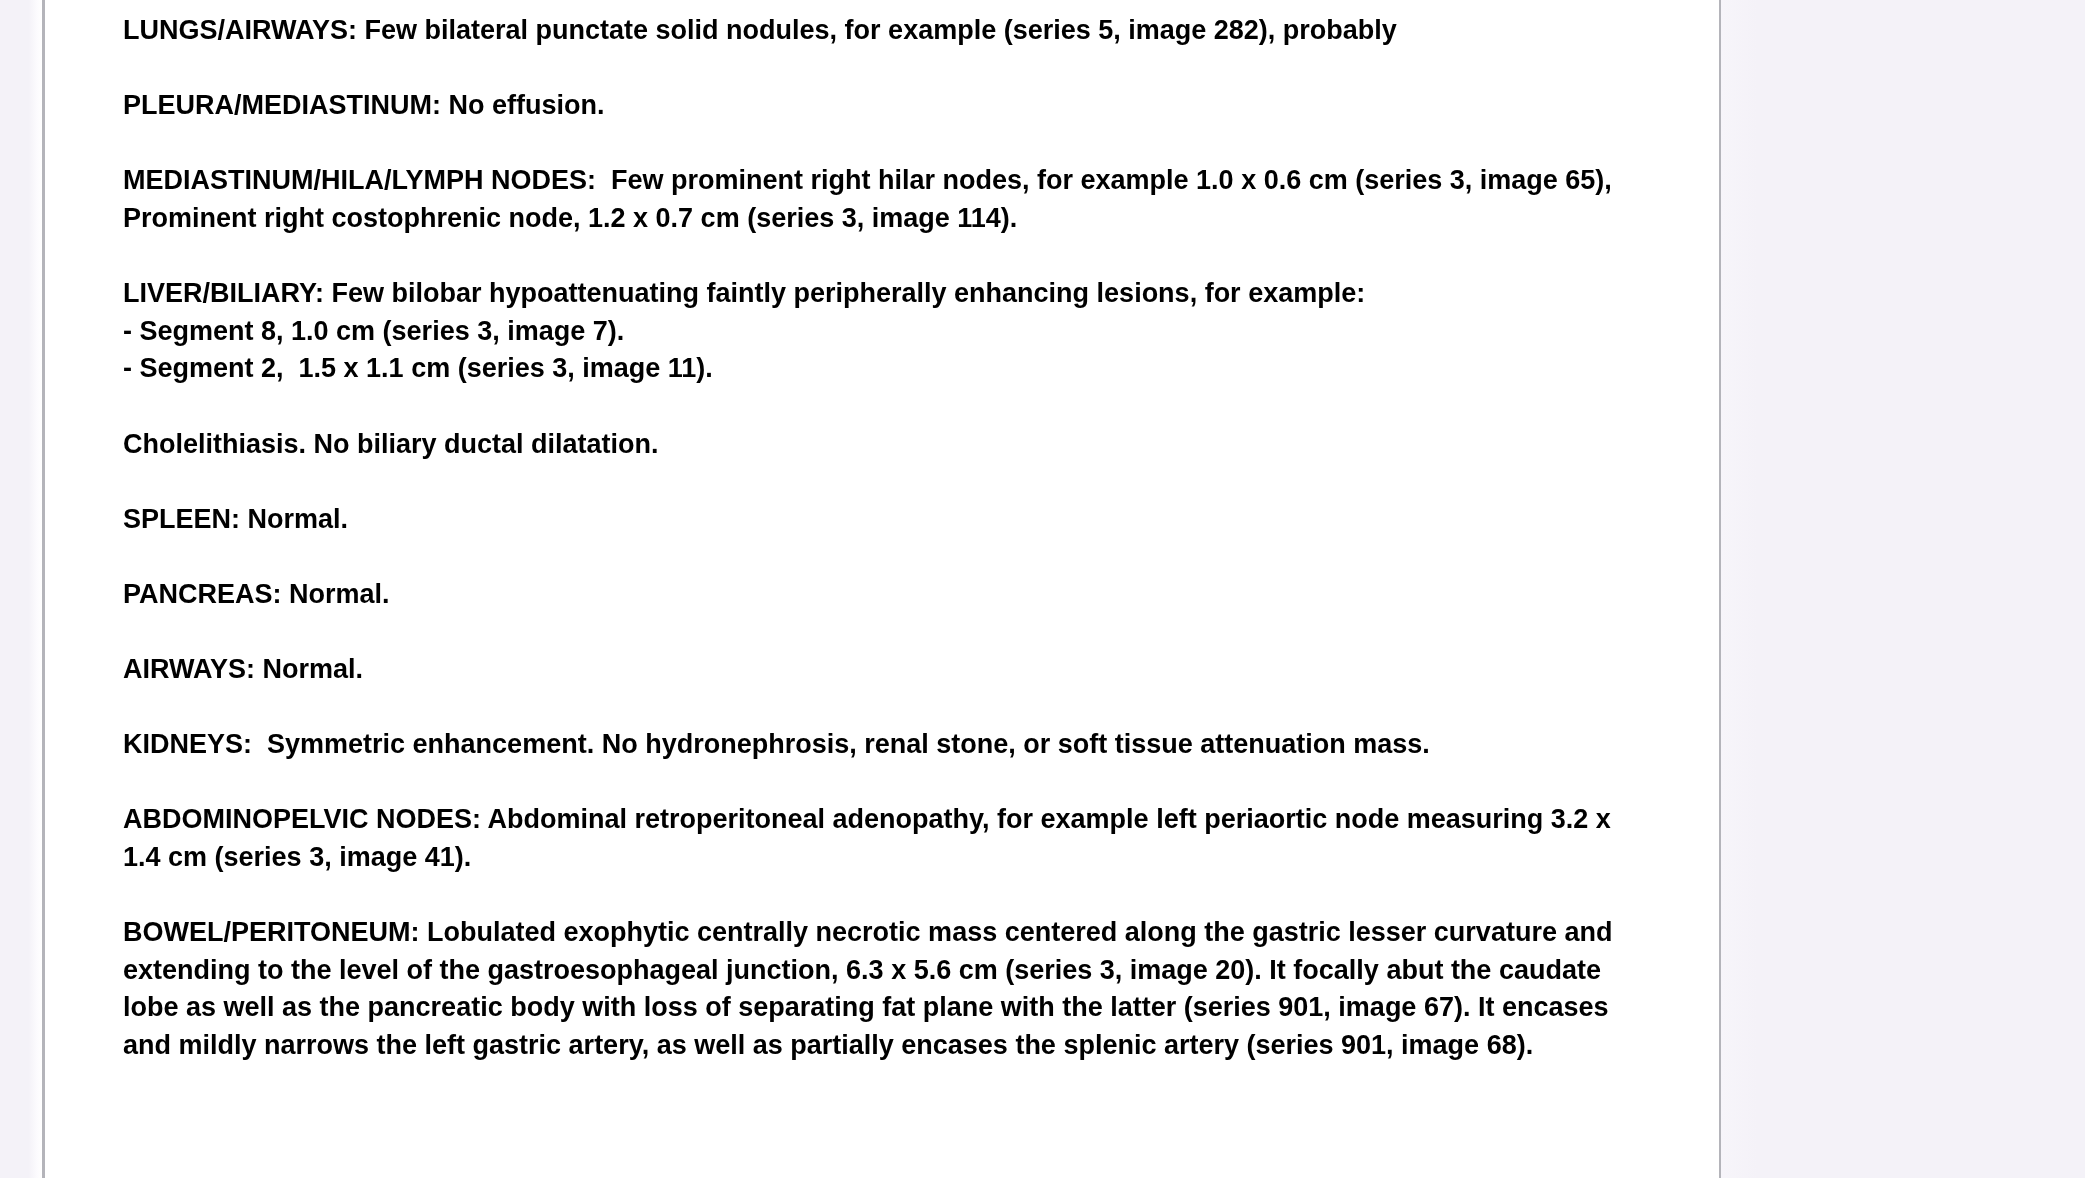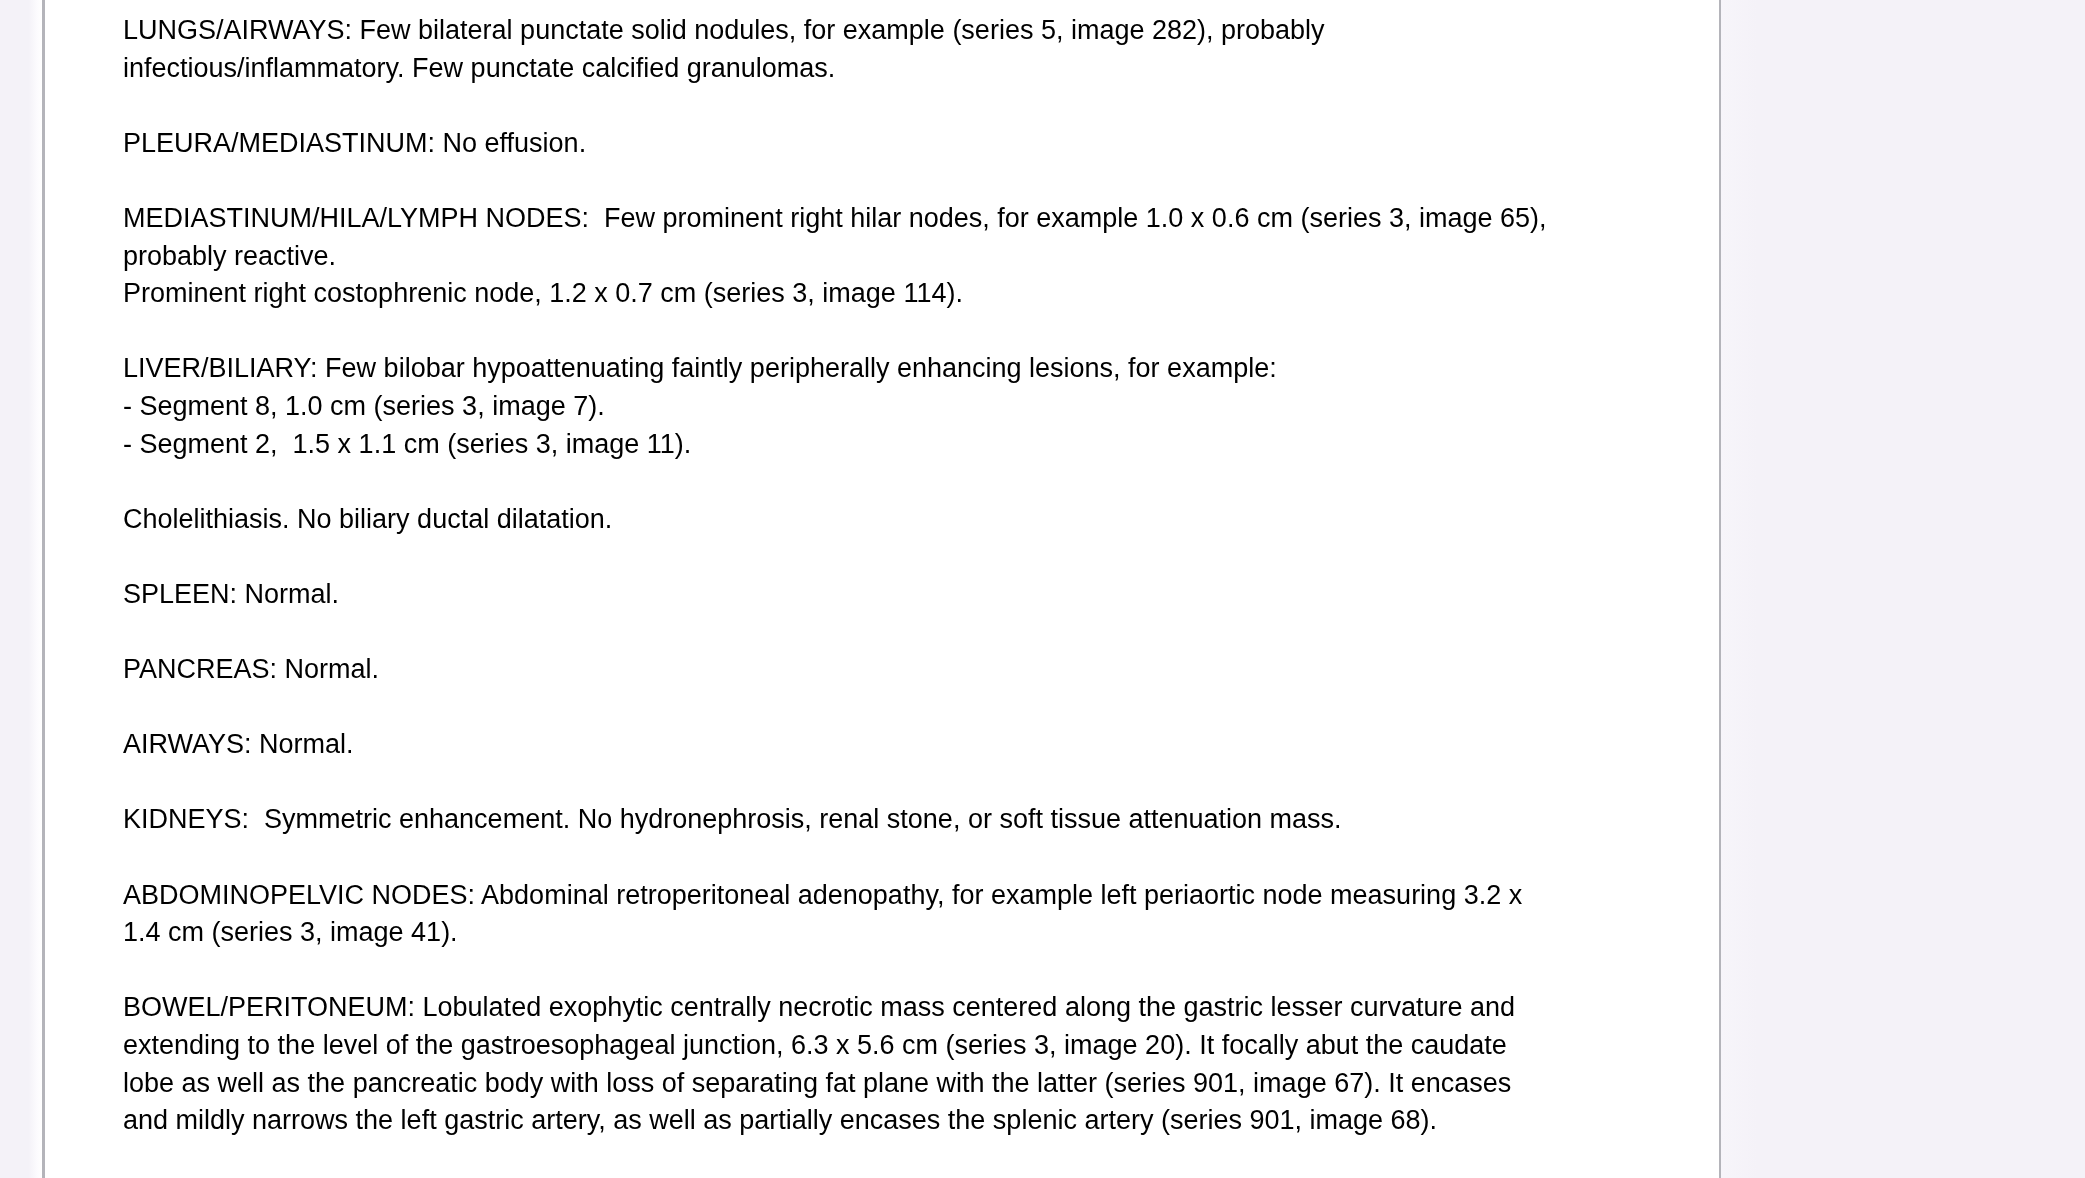--- a/index.html
+++ b/index.html
@@ -54,20 +54,21 @@
   .report-text {
     position: absolute;
     left: 78px;
     top: 0;
     padding-top: 12px;
     width: 1580px;
     color: var(--text-black);
     font-size: 27px;
     line-height: 37.6px;
     letter-spacing: 0px;
+    font-weight: bold;
   }
   .section {
     margin: 0 0 37.6px 0;
   }
   .section:last-child {
     margin-bottom: 0;
   }
   .line {
     white-space: pre;
     height: 37.6px;
@@ -75,28 +76,26 @@
 </style>
 </head>
 <body>
 
 <div class="screen">
   <div class="left-gutter"></div>
   <div class="page">
     <div class="report-text" id="report-text">
         <div class="section">
           <div class="line">LUNGS/AIRWAYS: Few bilateral punctate solid nodules, for example (series 5, image 282), probably</div>
-          <div class="line">infectious/inflammatory. Few punctate calcified granulomas.</div>
         </div>
         <div class="section">
           <div class="line">PLEURA/MEDIASTINUM: No effusion.</div>
         </div>
         <div class="section">
           <div class="line">MEDIASTINUM/HILA/LYMPH NODES:  Few prominent right hilar nodes, for example 1.0 x 0.6 cm (series 3, image 65),</div>
-          <div class="line">probably reactive.</div>
           <div class="line">Prominent right costophrenic node, 1.2 x 0.7 cm (series 3, image 114).</div>
         </div>
         <div class="section">
           <div class="line">LIVER/BILIARY: Few bilobar hypoattenuating faintly peripherally enhancing lesions, for example:</div>
           <div class="line">- Segment 8, 1.0 cm (series 3, image 7).</div>
           <div class="line">- Segment 2,  1.5 x 1.1 cm (series 3, image 11).</div>
         </div>
         <div class="section">
           <div class="line">Cholelithiasis. No biliary ductal dilatation.</div>
         </div>

